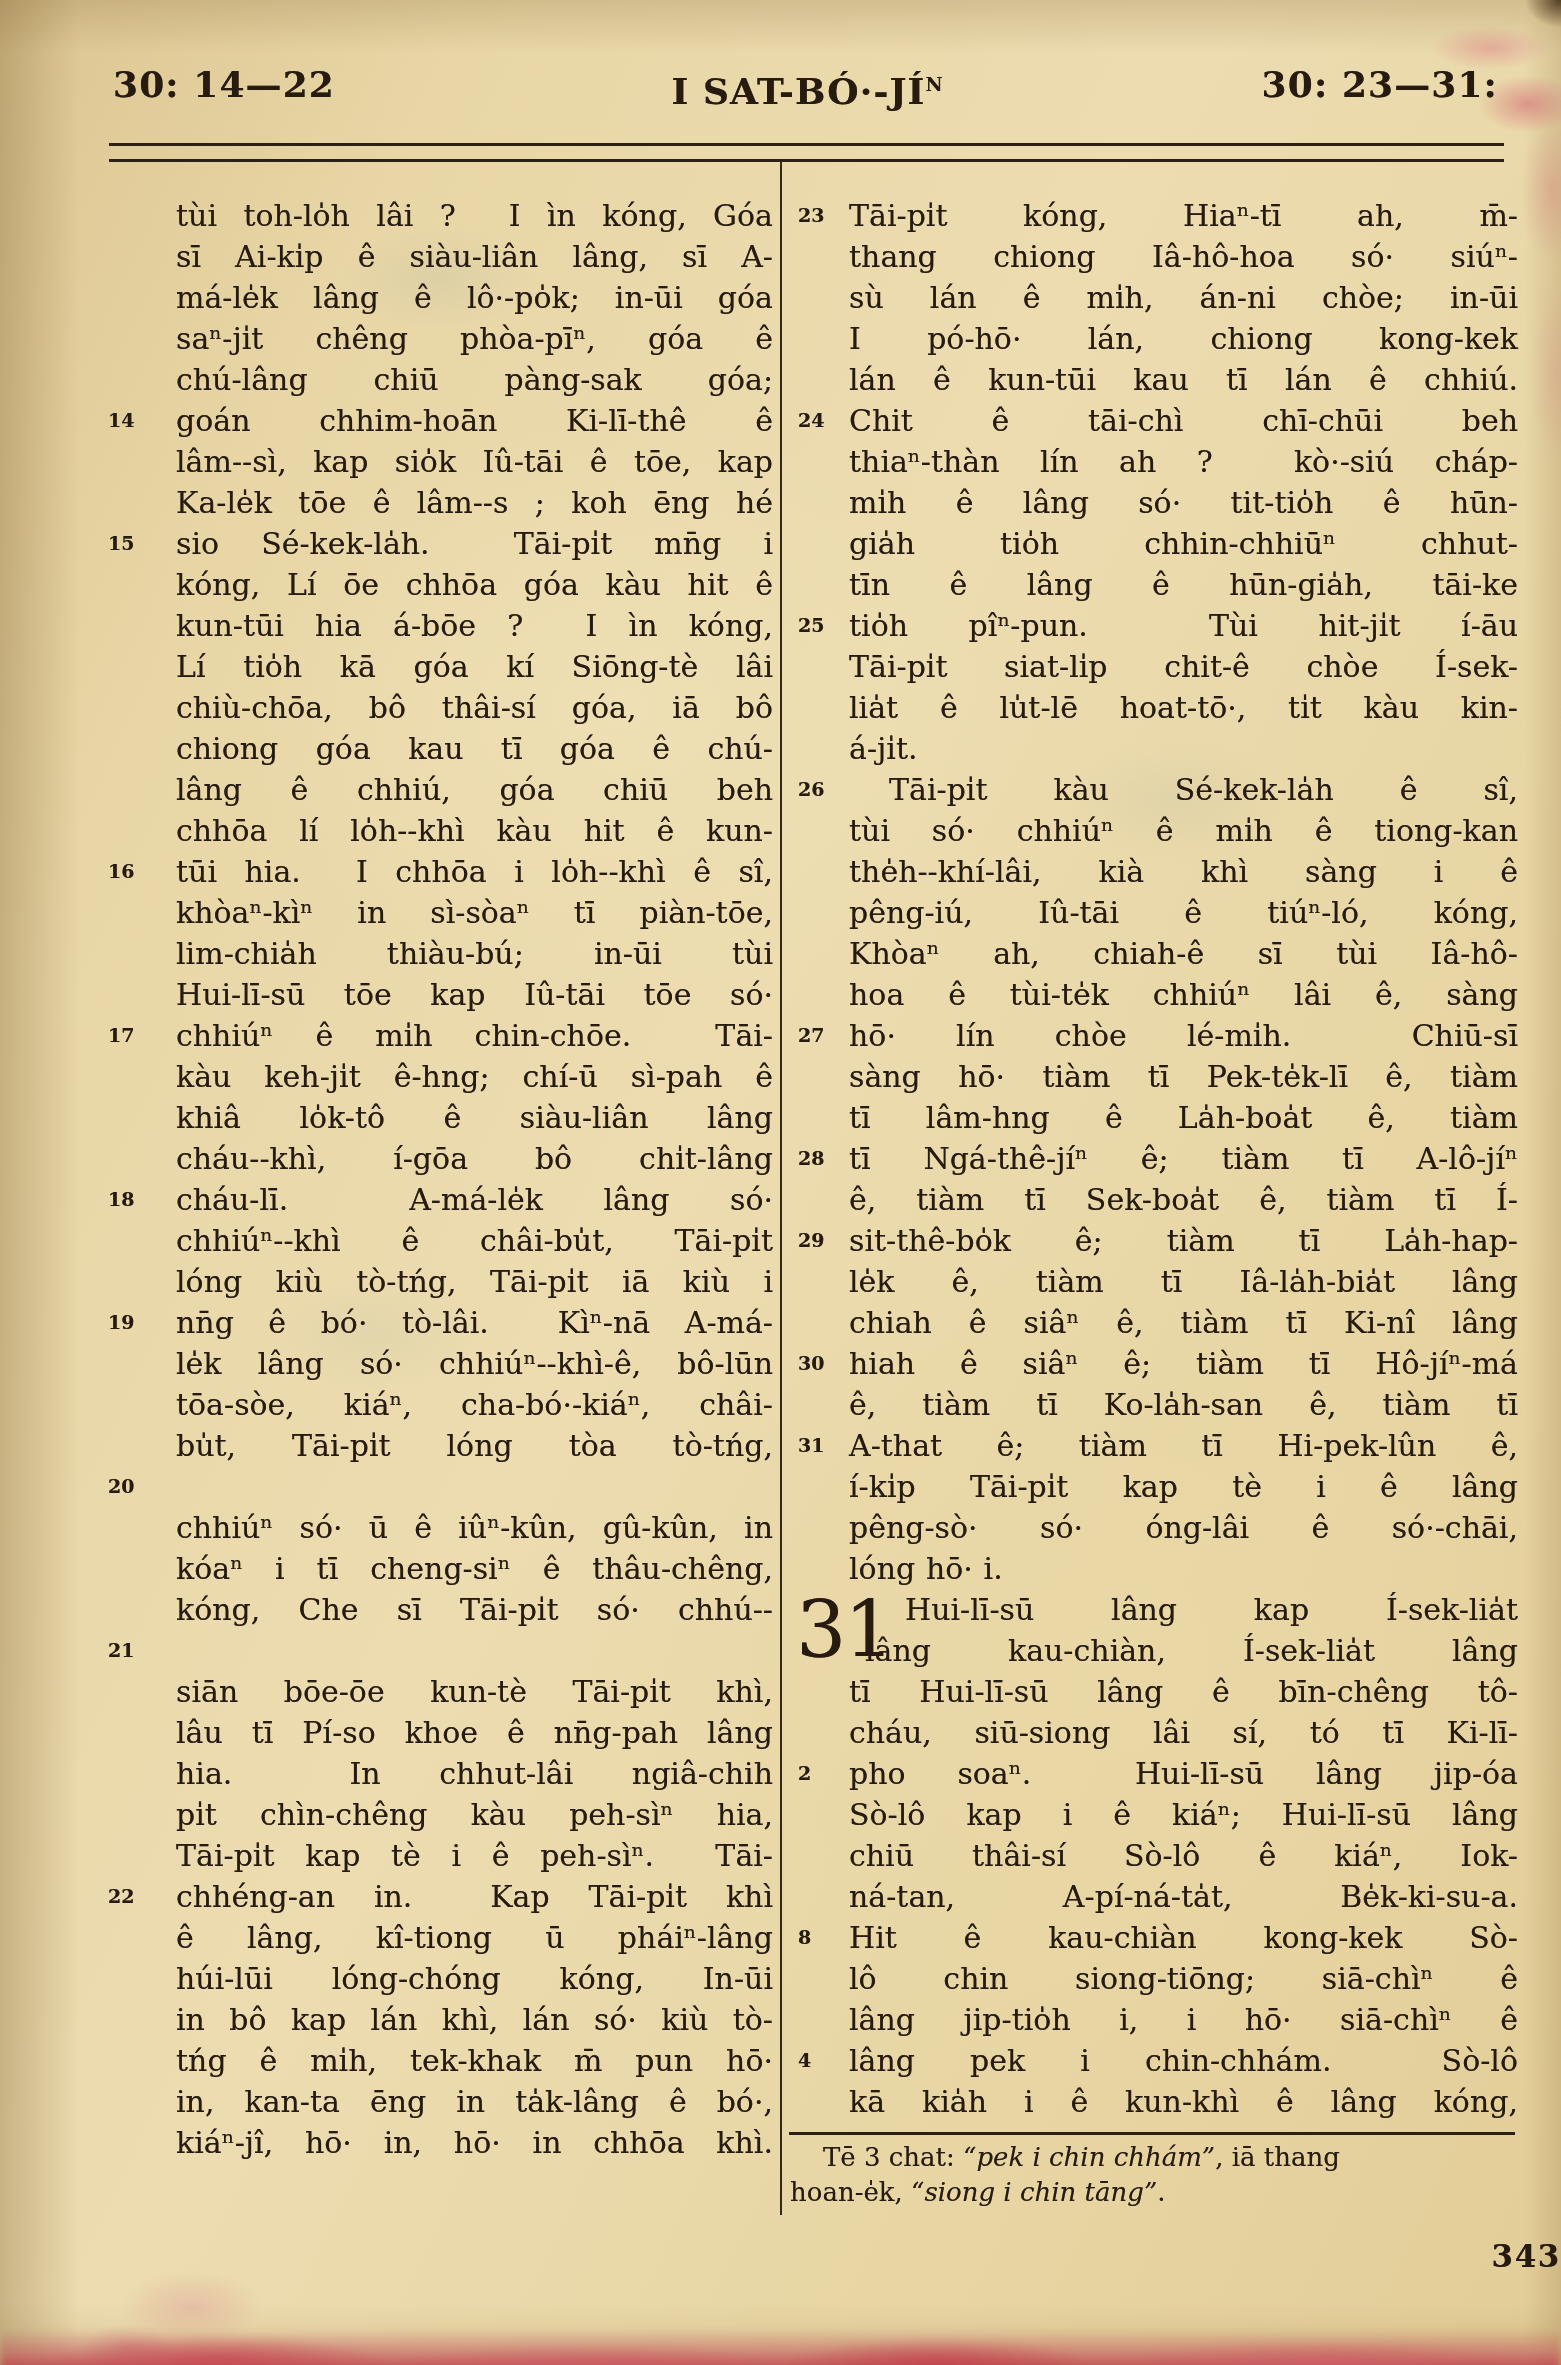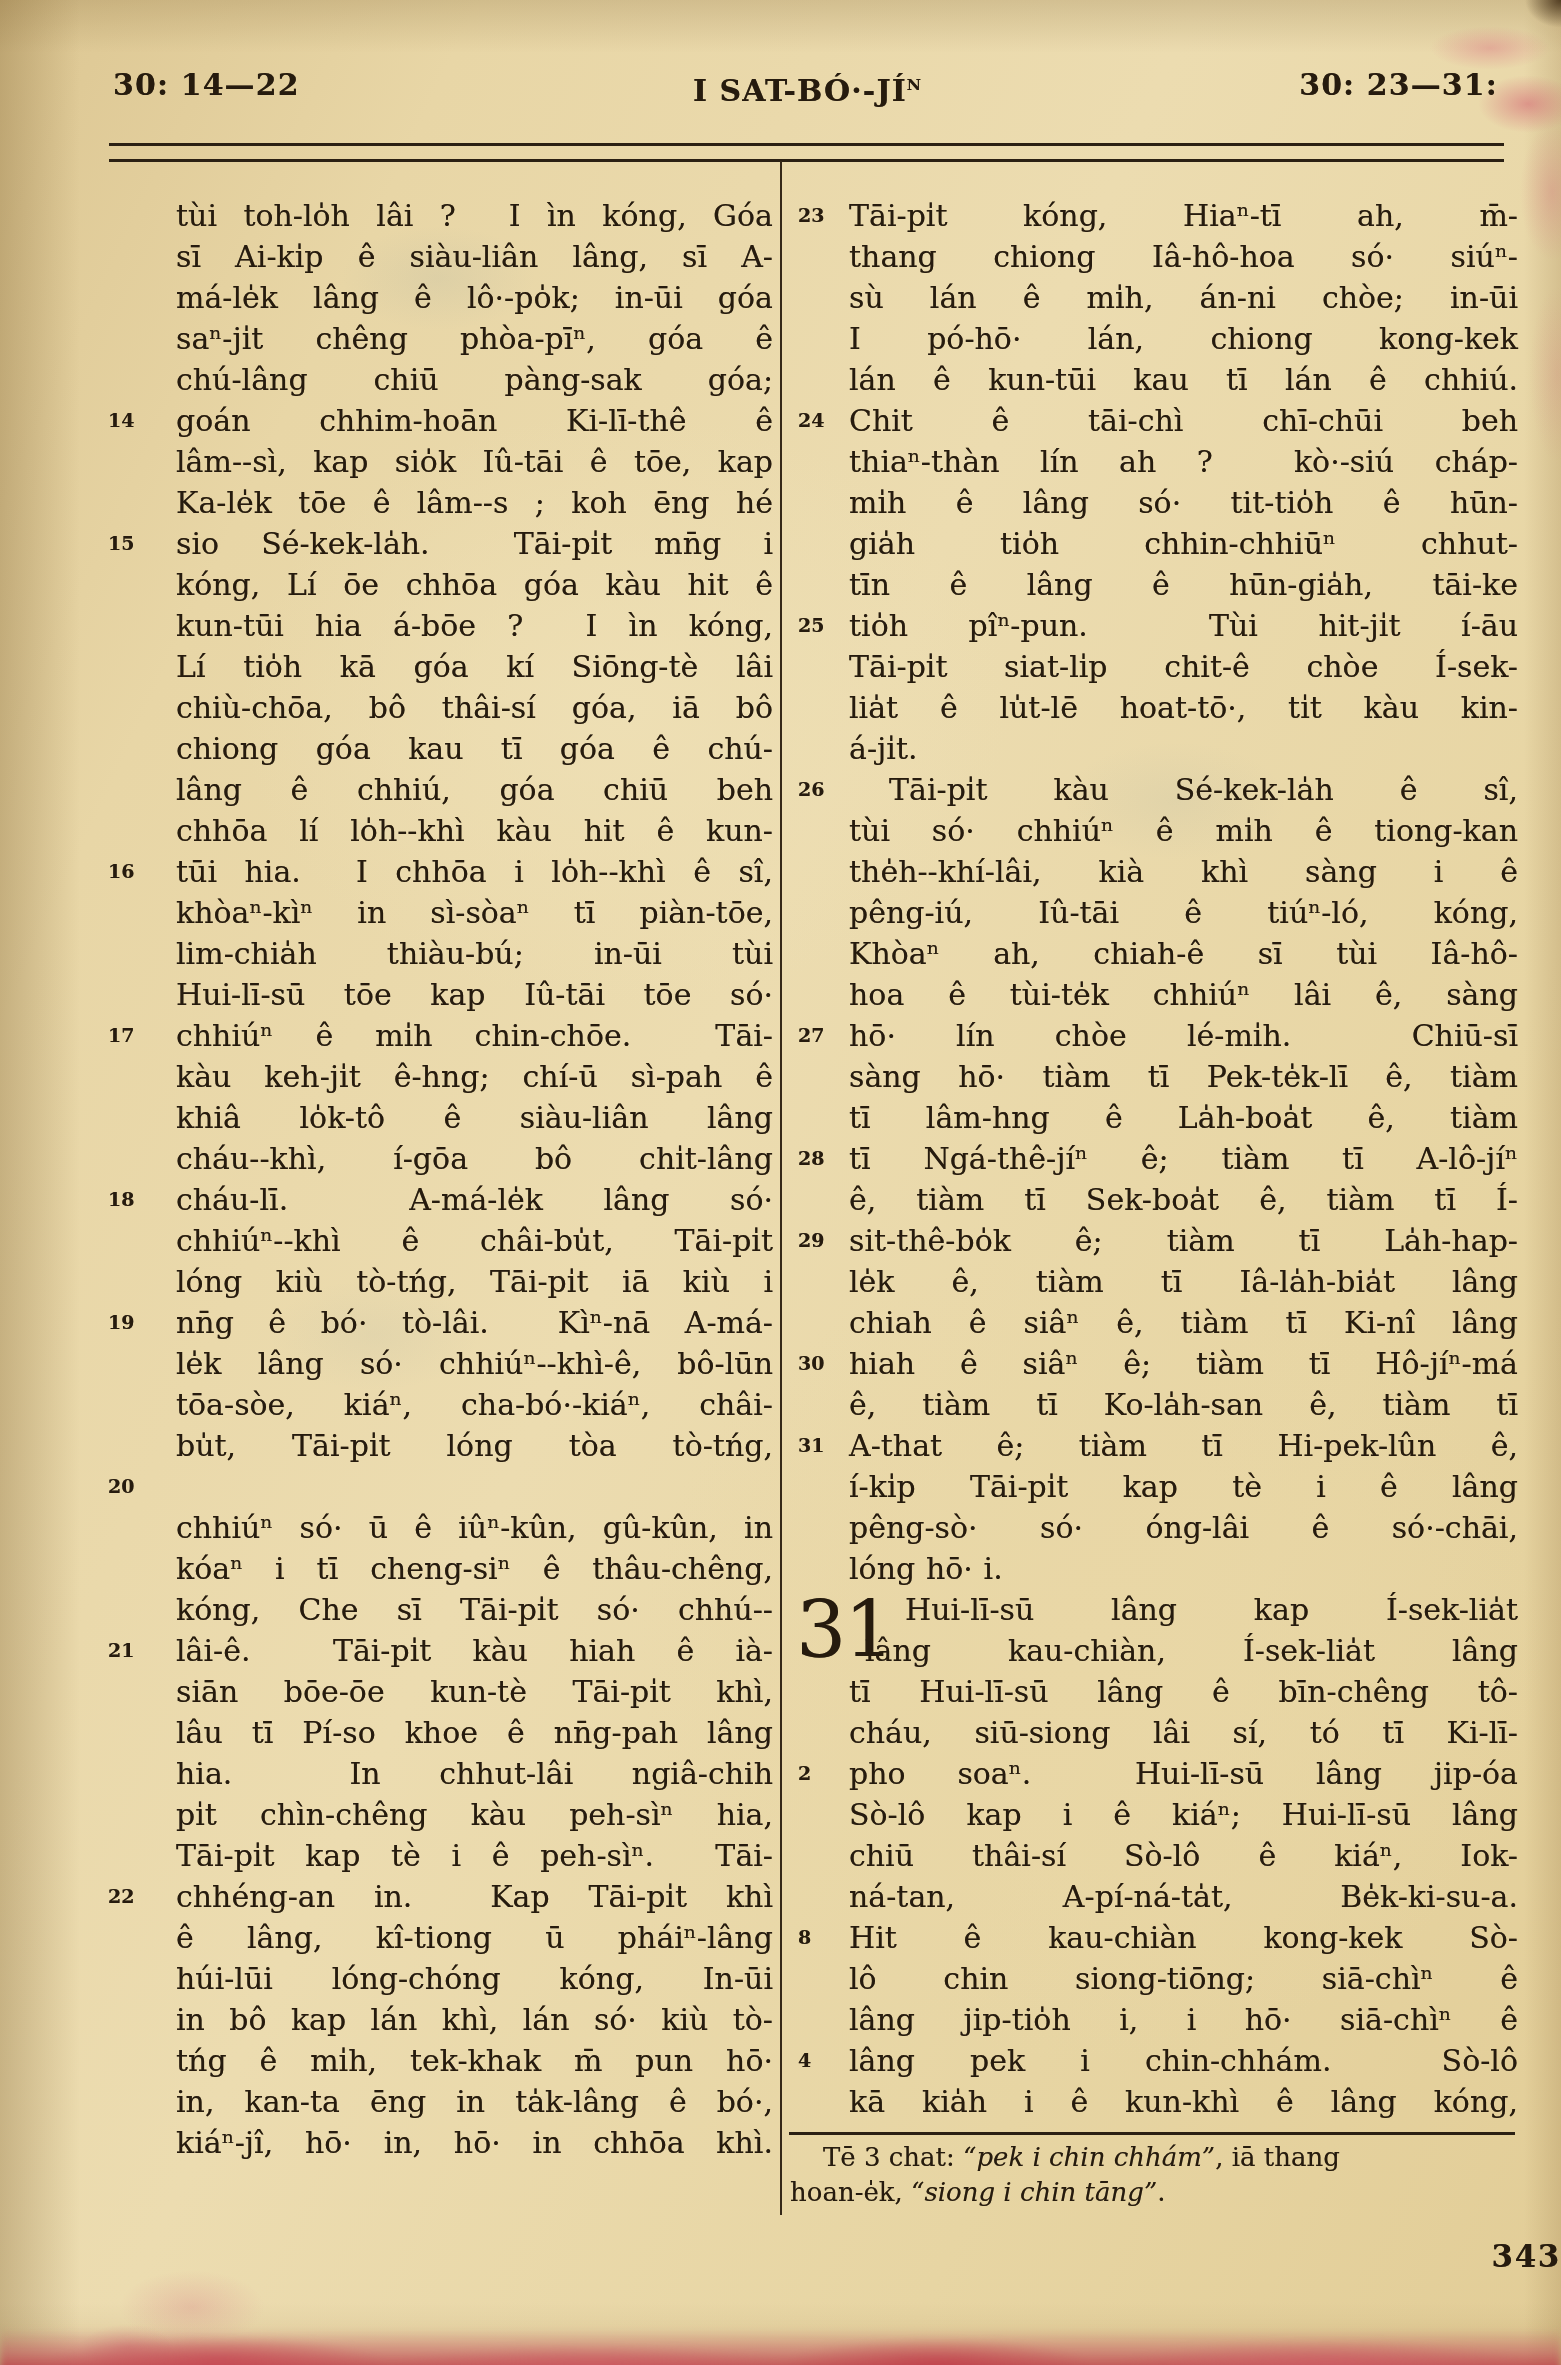--- a/index.html
+++ b/index.html
@@ -27,21 +27,21 @@
       
       linear-gradient(to right, rgba(125,95,45,.32), rgba(125,95,45,0) 80px),
       linear-gradient(to bottom, rgba(125,95,45,.22), rgba(125,95,45,0) 53px),
       linear-gradient(to left, rgba(140,105,55,.22), rgba(140,105,55,0) 37px),
       linear-gradient(to top, rgba(150,110,60,.18), rgba(150,110,60,0) 64px),
       
       radial-gradient(481px 374px at 40% 30%, #eedfb4, rgba(238,223,180,0) 80%),
       radial-gradient(534px 481px at 70% 70%, #e9d7a6, rgba(233,215,166,0) 85%),
       linear-gradient(115deg, #dcc692 0%, #e8d6a6 18%, #ecdcb0 45%, #e7d5a3 75%, #e2cd97 100%);
   }
-  .hdr{position:absolute;top:63px;height:43px;font-weight:700;font-size:30px;line-height:43px;letter-spacing:1.1px;text-shadow:0 0 0.5px rgba(38,27,14,.6);}
+  .hdr{position:absolute;top:63px;height:43px;font-weight:700;font-size:36px;line-height:43px;letter-spacing:1.1px;text-shadow:0 0 0.5px rgba(38,27,14,.6);}
   #hdr-left{left:113px;}
   #hdr-center{left:807px;transform:translateX(-50%);}
   #hdr-right{right:63px;}
   #hdr-center sup{font-size:.52em;vertical-align:super;letter-spacing:0;}
   .double-rule{position:absolute;left:109px;top:143px;width:1395px;height:13.3px;
     border-top:3.7px solid #2b2013;border-bottom:3.7px solid #2b2013;}
   .col-divider{position:absolute;left:780px;top:161px;width:2.1px;height:2054px;background:#30241440;background:#352818;}
   .col{position:absolute;top:195px;font-size:30px;text-shadow:0 0 0.5px rgba(38,27,14,.55);}
   #col-left{left:176px;width:597px;}
   #col-right{left:849px;width:669px;}
@@ -107,21 +107,21 @@
       <div class="line"><span class="lt">chhiúⁿ--khì ê châi-bu̍t, Tāi-pi̍t</span></div>
       <div class="line"><span class="lt">lóng kiù tò-tńg, Tāi-pi̍t iā kiù i</span></div>
       <div class="line"><span class="vnum">19</span><span class="lt">nn̄g ê bó· tò-lâi.  Kìⁿ-nā A-má-</span></div>
       <div class="line"><span class="lt">le̍k lâng só· chhiúⁿ--khì-ê, bô-lūn</span></div>
       <div class="line"><span class="lt">tōa-sòe, kiáⁿ, cha-bó·-kiáⁿ, châi-</span></div>
       <div class="line"><span class="lt">bu̍t, Tāi-pi̍t lóng tòa tò-tńg,</span></div>
       <div class="line"><span class="vnum">20</span></div>
       <div class="line"><span class="lt">chhiúⁿ só· ū ê iûⁿ-kûn, gû-kûn, in</span></div>
       <div class="line"><span class="lt">kóaⁿ i tī cheng-siⁿ ê thâu-chêng,</span></div>
       <div class="line"><span class="lt">kóng, Che sī Tāi-pi̍t só· chhú--</span></div>
-      <div class="line"><span class="vnum">21</span><span class="lt">lâi-ê.  Tāi-pi̍t kàu hiah ê ià-</span></div>
+      <div class="line"><span class="vnum">21</span></div>
       <div class="line"><span class="lt">siān bōe-ōe kun-tè Tāi-pi̍t khì,</span></div>
       <div class="line"><span class="lt">lâu tī Pí-so khoe ê nn̄g-pah lâng</span></div>
       <div class="line"><span class="lt">hia.  In chhut-lâi ngiâ-chih</span></div>
       <div class="line"><span class="lt">pi̍t chìn-chêng kàu peh-sìⁿ hia,</span></div>
       <div class="line"><span class="lt">Tāi-pi̍t kap tè i ê peh-sìⁿ.  Tāi-</span></div>
       <div class="line"><span class="vnum">22</span><span class="lt">chhéng-an in.  Kap Tāi-pi̍t khì</span></div>
       <div class="line"><span class="lt">ê lâng, kî-tiong ū pháiⁿ-lâng</span></div>
       <div class="line"><span class="lt">húi-lūi lóng-chóng kóng, In-ūi</span></div>
       <div class="line"><span class="lt">in bô kap lán khì, lán só· kiù tò-</span></div>
       <div class="line"><span class="lt">tńg ê mi̍h, tek-khak m̄ pun hō·</span></div>

